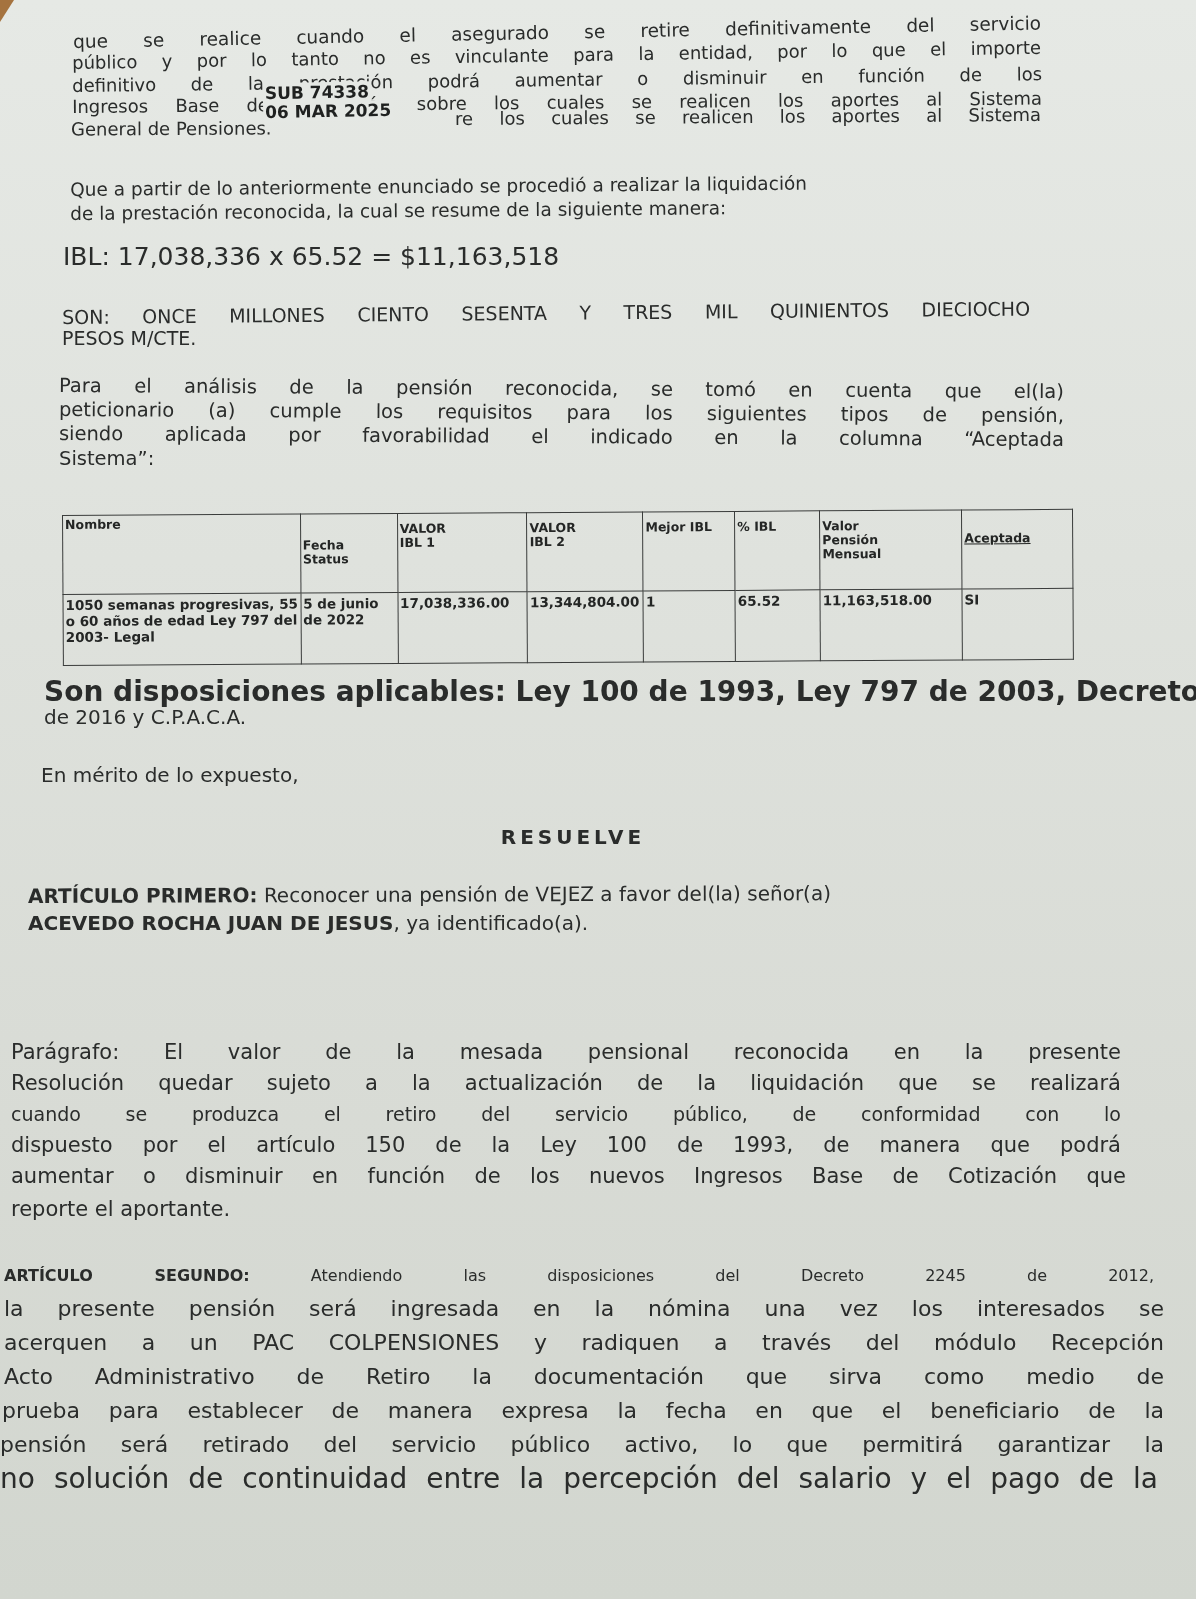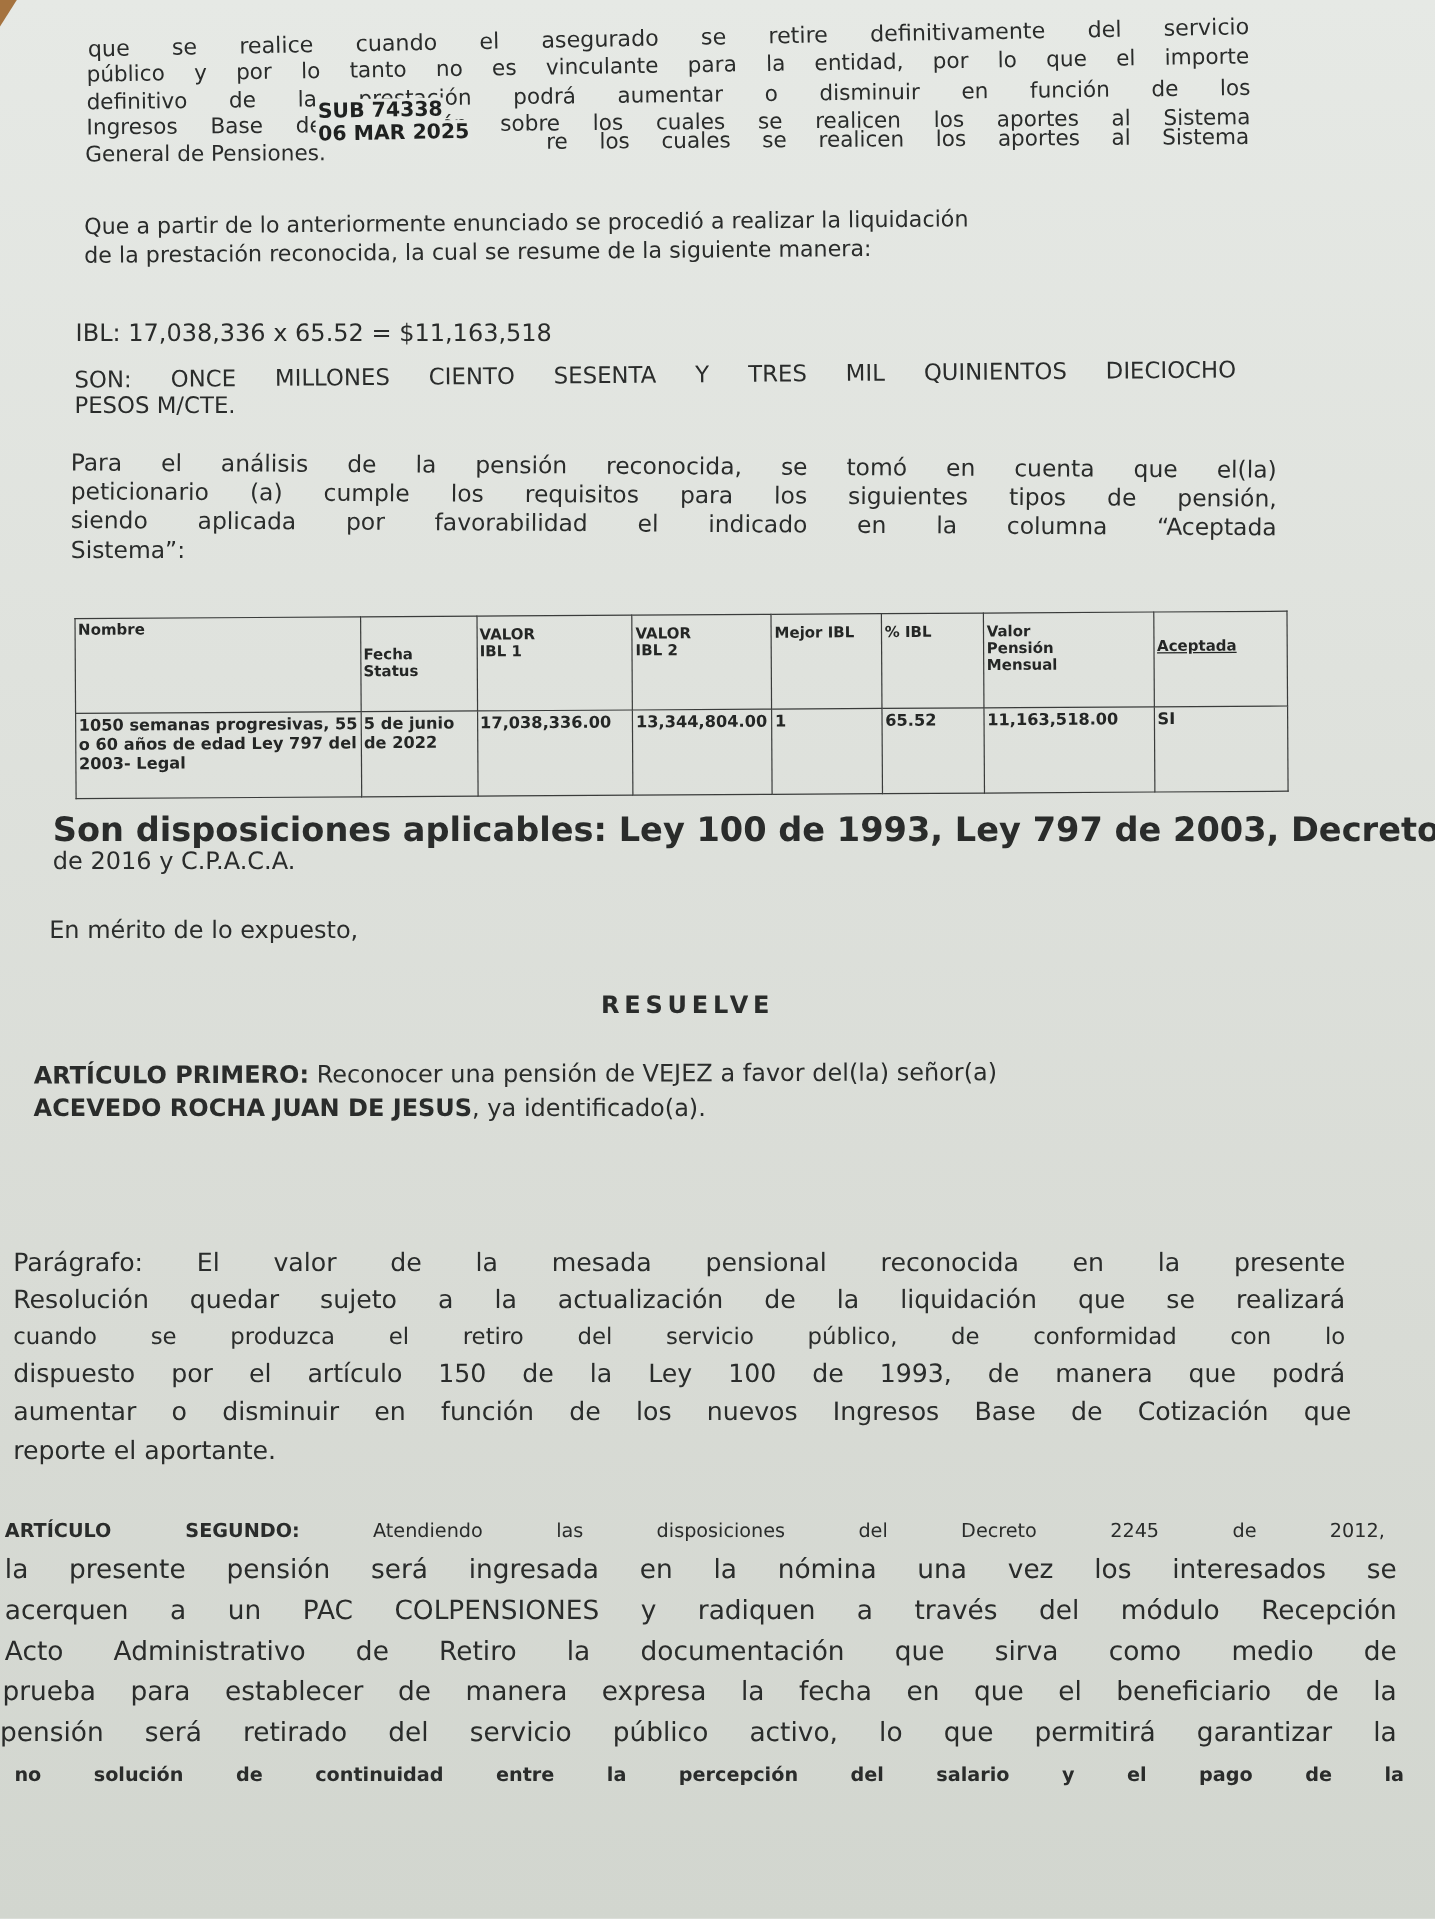--- a/index.html
+++ b/index.html
@@ -126,21 +126,21 @@
   </div>
 
   <div class="stamp" style="left:263px; top:83px;">
     <div><span class="mask">SUB 74338</span></div>
     <div><span class="mask">06 MAR 2025</span></div>
   </div>
 
   <div class="line" style="left:70px; top:179px; font-size:18.5px; transform:rotate(-0.5deg); transform-origin:left top;">Que a partir de lo anteriormente enunciado se procedió a realizar la liquidación</div>
   <div class="line" style="left:70px; top:203px; font-size:18.5px; transform:rotate(-0.5deg); transform-origin:left top;">de la prestación reconocida, la cual se resume de la siguiente manera:</div>
 
-  <div class="line" style="left:63px; top:246px; font-size:20px;margin-top:20px;">IBL: 17,038,336 x 65.52 = $11,163,518</div>
+  <div class="line" style="left:63px; top:246px; font-size:25px;">IBL: 17,038,336 x 65.52 = $11,163,518</div>
 
   <div class="justify" style="left:62px; top:306px; width:968px; font-size:19px; line-height:22px; transform:rotate(-0.5deg); transform-origin:left top;">
     <span class="jline">SON: ONCE MILLONES CIENTO SESENTA Y TRES MIL QUINIENTOS DIECIOCHO</span>
   </div>
   <div class="line" style="left:62px; top:327px; font-size:19px;">PESOS M/CTE.</div>
 
   <div class="justify" style="left:59px; top:375px; width:1005px; font-size:19.5px; line-height:22px; transform:rotate(0.35deg); transform-origin:left top;">
     <span class="jline">Para el análisis de la pensión reconocida, se tomó en cuenta que el(la)</span>
   </div>
   <div class="justify" style="left:59px; top:399px; width:1005px; font-size:19.5px; line-height:22px; transform:rotate(0.35deg); transform-origin:left top;">
@@ -252,16 +252,16 @@
   </div>
   <div class="justify" style="left:4px; top:1364px; width:1160px; font-size:22px; line-height:26px;">
     <span class="jline">Acto Administrativo de Retiro la documentación que sirva como medio de</span>
   </div>
   <div class="justify" style="left:2px; top:1398px; width:1162px; font-size:22px; line-height:26px;">
     <span class="jline">prueba para establecer de manera expresa la fecha en que el beneficiario de la</span>
   </div>
   <div class="justify" style="left:0px; top:1432px; width:1164px; font-size:22px; line-height:26px;">
     <span class="jline">pensión será retirado del servicio público activo, lo que permitirá garantizar la</span>
   </div>
-  <div class="justify" style="left:12px; top:1466px; width:1158px; font-size:16px; line-height:26px;font-weight:bold;">
+  <div class="justify" style="left:0px; top:1466px; width:1158px; font-size:28px; line-height:26px;">
     <span class="jline">no solución de continuidad entre la percepción del salario y el pago de la</span>
   </div>
 </div>
 
 </body></html>

